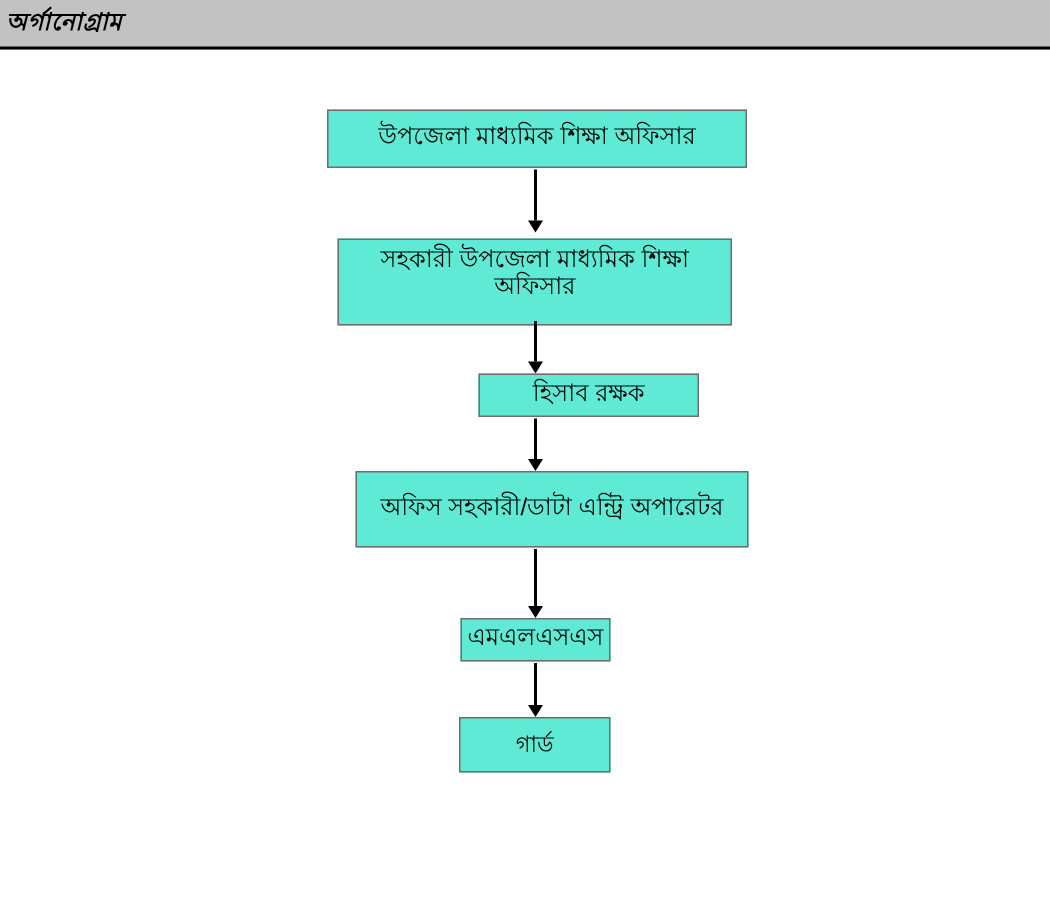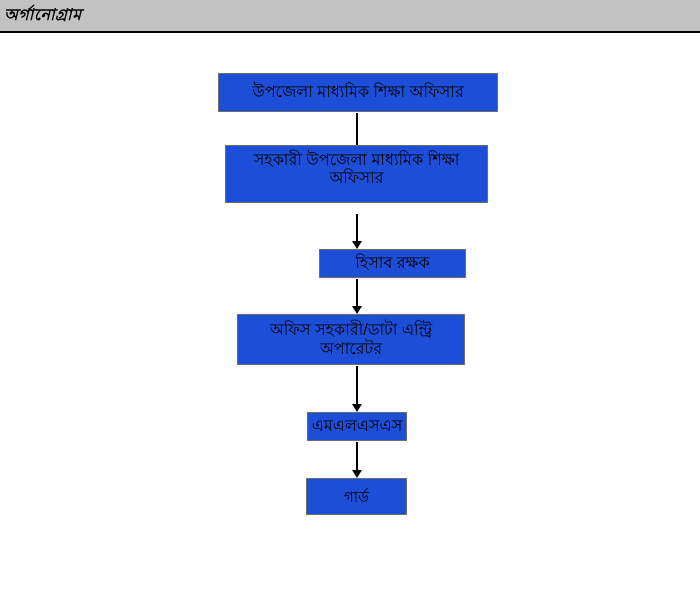--- a/index.html
+++ b/index.html
@@ -30,35 +30,35 @@
     margin-left: 4px;
     font-size: 16px;
     font-weight: bold;
     font-style: italic;
     color: #000000;
     letter-spacing: 0.5px;
   }
   
   .node {
     position: absolute;
-    background: #1d4ed8;
+    background: #5eead4;
     border: 1px solid #6e6e6e;
     display: flex;
     align-items: center;
     justify-content: center;
     text-align: center;
     font-size: 16px;
     color: #000000;
     box-sizing: border-box;
     line-height: 1.15;
   }
   .n1 { left: 218px; top: 73px;  width: 280px; height: 39px; }
-  .n2 { left: 225px; top: 145px; width: 263px; height: 58px; padding-bottom: 10px; }
+  .n2 { left: 225px; top: 159px; width: 263px; height: 58px; padding-bottom: 10px; }
   .n3 { left: 283px; top: 249px; width: 147px; height: 29px; margin-left: 36px; }
-  .n4 { left: 237px; top: 314px; width: 228px; height: 51px; }
+  .n4 { left: 237px; top: 314px; width: 262px; height: 51px; }
   .n5 { left: 307px; top: 412px; width: 100px; height: 29px; }
   .n6 { left: 306px; top: 478px; width: 101px; height: 37px; font-size: 15px; }
   
   .connector {
     position: absolute;
     left: 352px;          
     width: 10px;
     display: flex;
     flex-direction: column;
     align-items: center;

